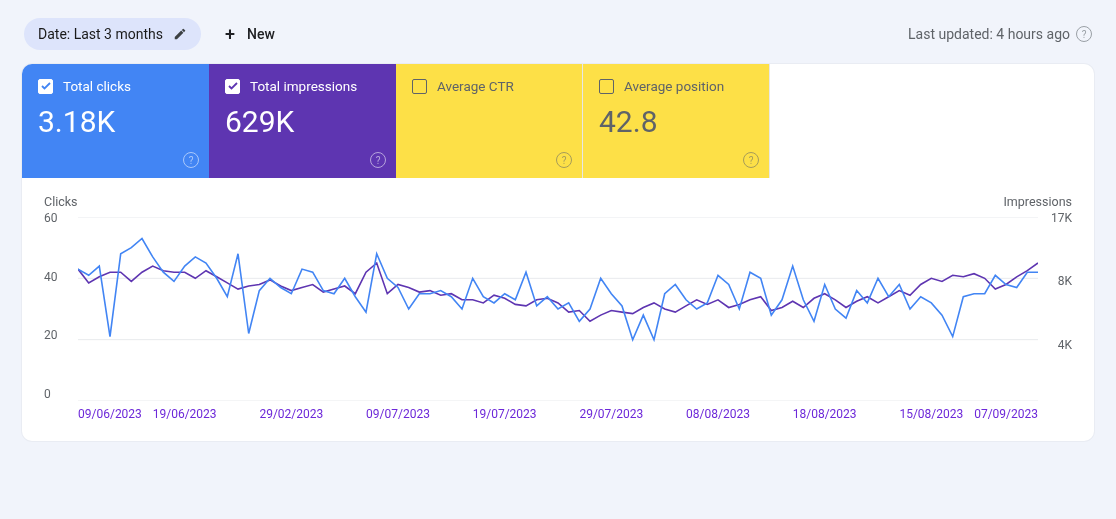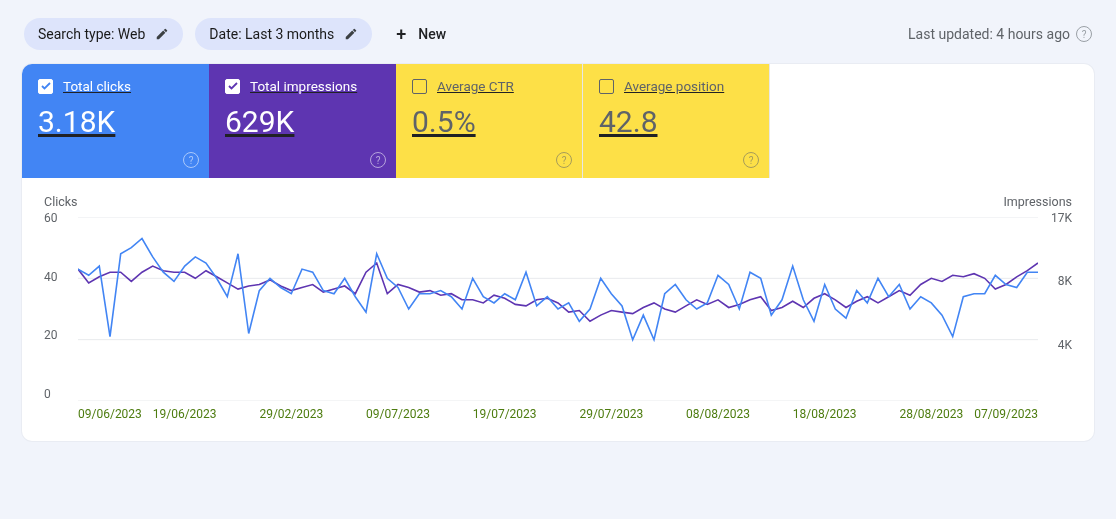--- a/index.html
+++ b/index.html
@@ -67,21 +67,20 @@
 }
 .panel {
   background: #fff;
   margin: 0 22px;
   border-radius: 10px;
   overflow: hidden;
   box-shadow: 0 0 0 1px rgba(0,0,0,0.03);
 }
 .cards {
   display: flex;
-  text-decoration: underline;
 }
 .card {
   width: 187px;
   height: 114px;
   padding: 14px 16px 12px 16px;
   position: relative;
   border-right: 1px solid #e7e7e7;
   cursor: pointer;
 }
 .card.blue { background: #4285f4; color: #fff; border-right: none; }
@@ -157,37 +156,31 @@
   position: absolute;
   left: 34px; right: 34px; top: 6px; bottom: 30px;
 }
 .plot-inner .grid line { stroke: #e8eaed; stroke-width: 1; }
 .plot-inner svg { width: 100%; height: 100%; display: block; }
 .xlabels {
   position: absolute;
   left: 34px; right: 34px; bottom: 0;
   height: 24px;
   font-size: 12px;
-  color: #4d7c0f;
+  color: #6d28d9;
 }
 .xlabels span { position: absolute; transform: translateX(-50%); white-space: nowrap; }
 .line-clicks { fill: none; stroke: #4285f4; stroke-width: 1.6; }
 .line-impr { fill: none; stroke: #5e35b1; stroke-width: 1.6; }
 </style>
 </head>
 <body>
 
 <div class="topbar">
   <div class="chip">
-    <span>Search type: Web</span>
-    <svg class="pencil" viewBox="0 0 24 24">
-        <path d="M3 17.25V21h3.75L17.81 9.94l-3.75-3.75L3 17.25zM20.71 7.04a1 1 0 0 0 0-1.41l-2.34-2.34a1 1 0 0 0-1.41 0l-1.83 1.83 3.75 3.75 1.83-1.83z" fill="#3c4043"></path>
-      </svg>
-  </div>
-  <div class="chip">
     <span>Date: Last 3 months</span>
     <svg class="pencil" viewBox="0 0 24 24">
         <path d="M3 17.25V21h3.75L17.81 9.94l-3.75-3.75L3 17.25zM20.71 7.04a1 1 0 0 0 0-1.41l-2.34-2.34a1 1 0 0 0-1.41 0l-1.83 1.83 3.75 3.75 1.83-1.83z" fill="#3c4043"></path>
       </svg>
   </div>
   <div class="newbtn">
     <span class="plus">+</span>
     <span>New</span>
   </div>
   <div class="spacer"></div>
@@ -221,21 +214,20 @@
         <span>Total impressions</span>
       </div>
       <div class="card-value">629K</div>
       <span class="qcorner">?</span>
     </div>
     <div class="card white">
       <div class="card-head">
         <span class="cb"></span>
         <span>Average CTR</span>
       </div>
-      <div class="card-value">0.5%</div>
       <span class="qcorner">?</span>
     </div>
     <div class="card white">
       <div class="card-head">
         <span class="cb"></span>
         <span>Average position</span>
       </div>
       <div class="card-value">42.8</div>
       <span class="qcorner">?</span>
     </div>
@@ -273,18 +265,18 @@
       </div>
       <div class="xlabels" id="xlabels">
           <span style="left: 0%; transform: translateX(0px);">09/06/2023</span>
           <span style="left: 11.1111%;">19/06/2023</span>
           <span style="left: 22.2222%;">29/02/2023</span>
           <span style="left: 33.3333%;">09/07/2023</span>
           <span style="left: 44.4444%;">19/07/2023</span>
           <span style="left: 55.5556%;">29/07/2023</span>
           <span style="left: 66.6667%;">08/08/2023</span>
           <span style="left: 77.7778%;">18/08/2023</span>
-          <span style="left: 88.8889%;">28/08/2023</span>
+          <span style="left: 88.8889%;">15/08/2023</span>
           <span style="left: 100%; transform: translateX(-100%);">07/09/2023</span>
         </div>
     </div>
   </div>
 </div>
 
 </body></html>

